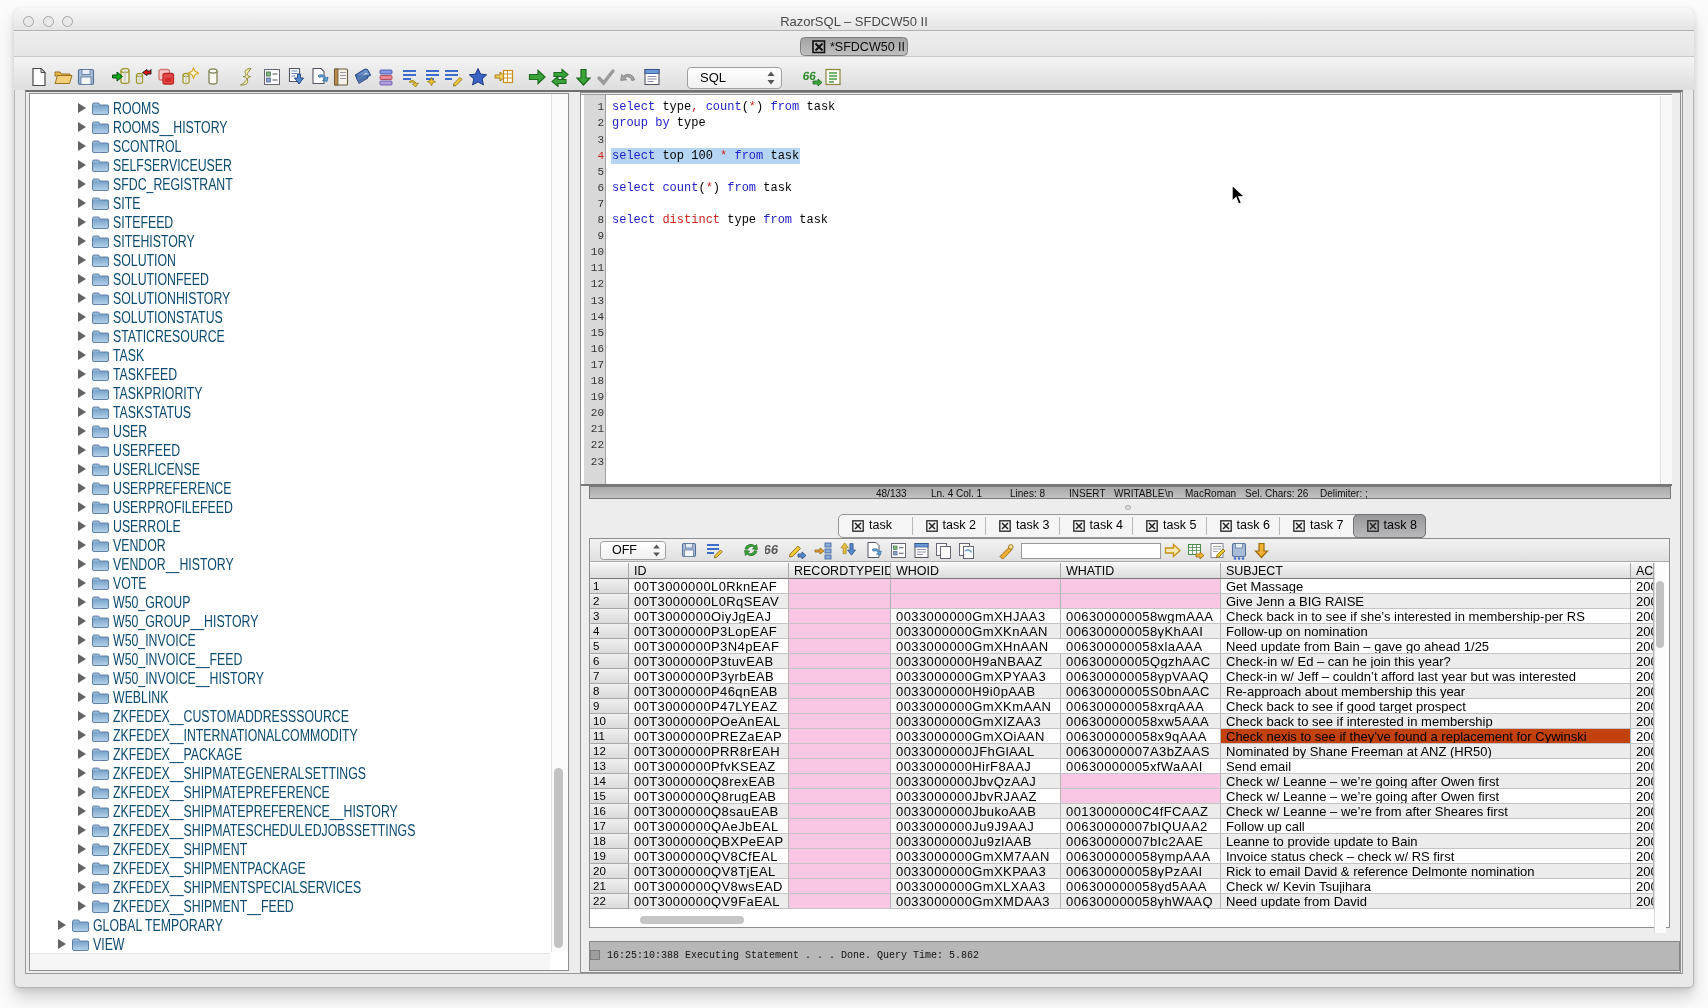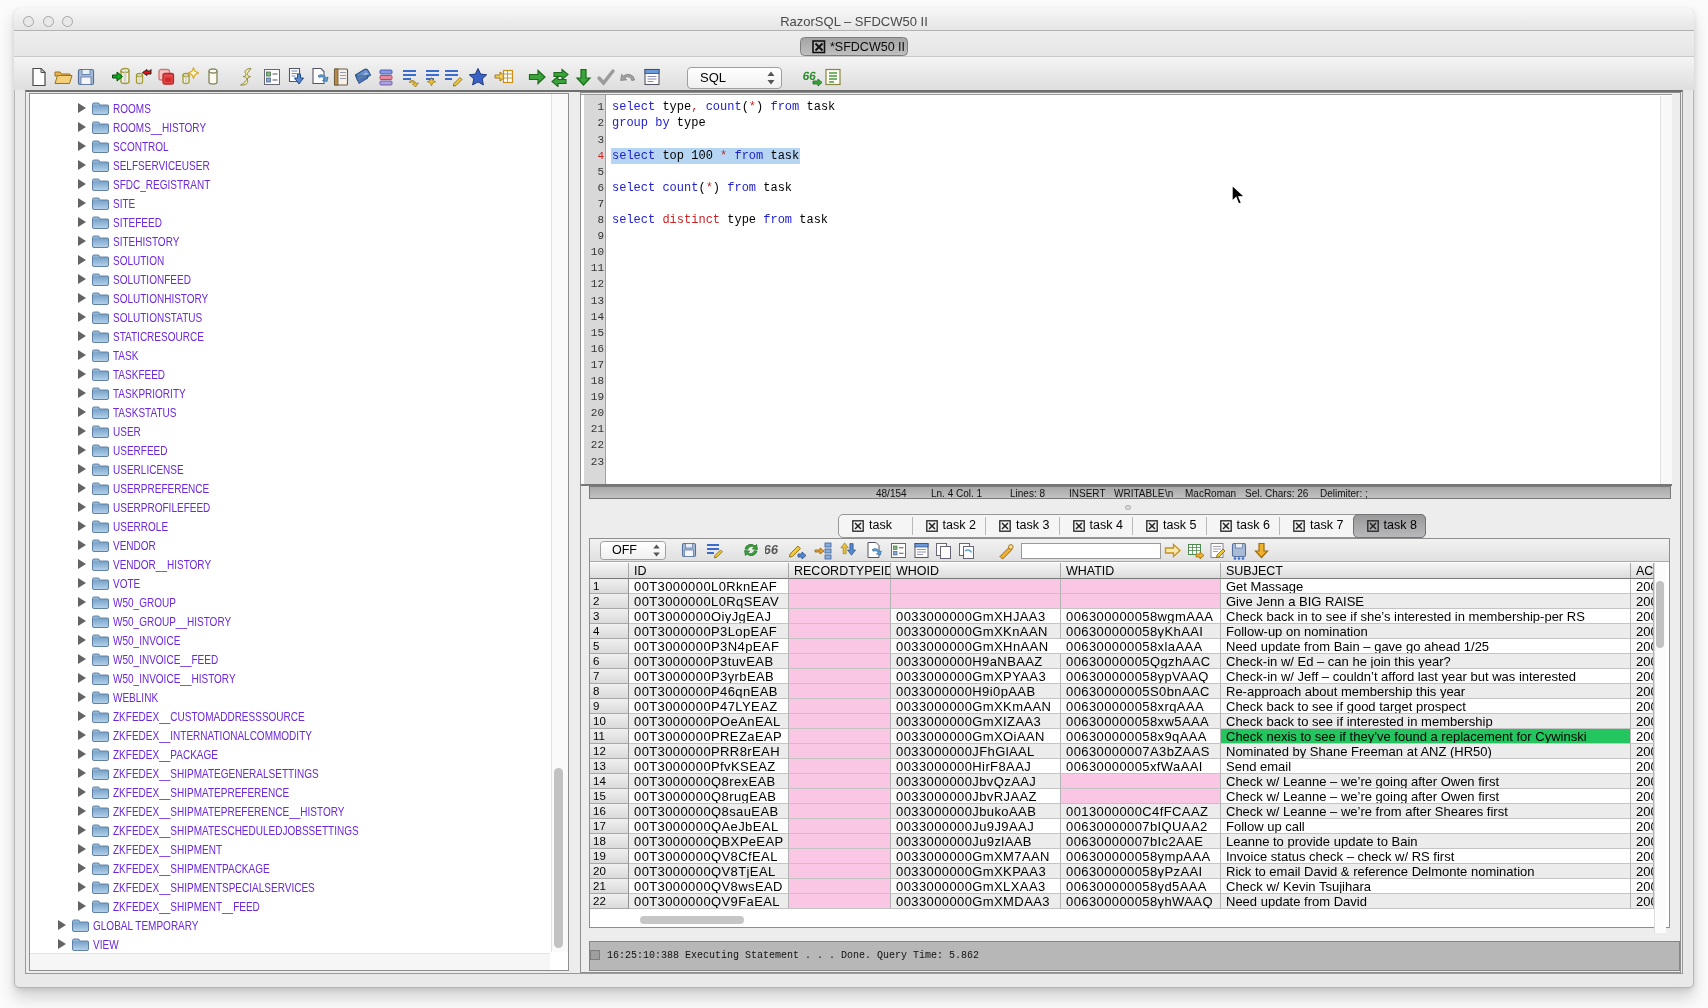--- a/index.html
+++ b/index.html
@@ -5,21 +5,21 @@
 .abs{position:absolute;}
 #win{position:absolute;left:14px;top:8px;width:1680px;height:980px;border-radius:5px;background:#e9e9e9;border:1px solid #b5b5b5;box-shadow:0 10px 16px rgba(0,0,0,0.16),0 2px 5px rgba(0,0,0,0.10);}
 #titlebar{position:absolute;left:14px;top:8px;width:1680px;height:23px;border-radius:5px 5px 0 0;background:linear-gradient(#f7f7f7,#e5e5e5);border-bottom:1px solid #b2b2b2;}
 .tl{position:absolute;top:15.5px;width:11px;height:11px;border-radius:50%;border:1.5px solid #a6a6a6;background:#e9e9e9;}
 #wtitle{position:absolute;top:14px;left:14px;width:1680px;text-align:center;font-size:13px;color:#494949;}
 #tabstrip{position:absolute;left:14px;top:31px;width:1680px;height:26px;background:linear-gradient(#eeeeee,#e6e6e6);border-bottom:1px solid #cacaca;}
 #doctab{position:absolute;left:800px;top:37px;width:108px;height:19px;border-radius:4.5px;background:linear-gradient(#a4a4a4,#bfbfbf);border:1px solid #7e7e7e;}
 #toolbar{position:absolute;left:14px;top:57px;width:1680px;height:33px;background:linear-gradient(#f4f4f4,#dedede);}
 #content{position:absolute;left:25px;top:90px;width:1658px;height:884px;background:#ececec;border-top:2px solid #6f6f6f;border-left:1px solid #999;border-right:1px solid #999;border-bottom:1px solid #999;}
 #tree{position:absolute;left:29px;top:93px;width:540px;height:878px;background:#fff;border:1px solid #8f8f8f;}
-.trow{position:absolute;left:0;height:19px;line-height:19px;font-size:13px;color:#6d28d9;white-space:nowrap;}
+.trow{position:absolute;left:0;height:19px;line-height:19px;font-size:16px;color:#0c4a6e;white-space:nowrap;}
 .lbl{display:inline-block;transform:scaleX(0.77);transform-origin:0 50%;}
 .tri{position:absolute;width:0;height:0;border-left:8px solid #636363;border-top:5px solid transparent;border-bottom:5px solid transparent;}
 .folder{position:absolute;width:17px;height:13px;}
 #rpanel{position:absolute;left:580px;top:92px;width:1101px;height:881px;background:#ededed;border:1px solid #8f8f8f;}
 #editor{position:absolute;left:581px;top:94px;width:1091px;height:392px;background:#fff;border-bottom:2px solid #777;border-top:1px solid #9a9a9a;}
 #gutter{position:absolute;left:584px;top:95px;width:22px;height:389px;background:#d8d8d8;border-right:1px solid #9f9f9f;}
 .lnum{position:absolute;width:20px;text-align:right;font-family:"Liberation Mono",monospace;font-size:11px;color:#333;height:16px;line-height:16px;}
 .cline{position:absolute;left:612px;height:16px;line-height:16px;font-family:"Liberation Mono",monospace;font-size:12px;color:#000;white-space:pre;}
 .kw{color:#2222cc;}
 .red{color:#cc2222;}
@@ -536,21 +536,21 @@
 <div class="cline" style="top:99.3px;"><span class="kw">select</span> type<span class="red">,</span> <span class="kw">count</span>(<span class="red">*</span>) <span class="kw">from</span> task</div>
 <div class="cline" style="top:115.4px;"><span class="kw">group</span> <span class="kw">by</span> type</div>
 <div class="cline" style="top:147.6px;"><span class="kw">select</span> top 100 <span class="red">*</span> <span class="kw">from</span> task</div>
 <div class="cline" style="top:179.8px;"><span class="kw">select</span> <span class="kw">count</span>(<span class="red">*</span>) <span class="kw">from</span> task</div>
 <div class="cline" style="top:212.0px;"><span class="kw">select</span> <span class="red">distinct</span> type <span class="kw">from</span> task</div>
 <div class="abs" style="left:1660px;top:96px;width:12px;height:388px;background:#f8f8f8;border-left:1px solid #e0e0e0;"></div>
 <svg class="icon" style="left:1230px;top:184px;" width="17" height="24" viewBox="0 0 17 24">
     <path d="M2 1 L2 17.5 L6 13.8 L8.6 20.2 L11.6 19 L9 12.8 L14.5 12.6 Z" fill="#000" stroke="#fff" stroke-width="1.4"></path>
   </svg>
 <div id="estatus"></div>
-<div class="stx" style="left:876px;">48/154</div>
+<div class="stx" style="left:876px;">48/133</div>
 <div class="stx" style="left:931px;">Ln. 4 Col. 1</div>
 <div class="stx" style="left:1010px;">Lines: 8</div>
 <div class="stx" style="left:1069px;">INSERT</div>
 <div class="stx" style="left:1114px;">WRITABLE</div>
 <div class="stx" style="left:1165px;">\n</div>
 <div class="stx" style="left:1185px;">MacRoman</div>
 <div class="stx" style="left:1245px;">Sel. Chars: 26</div>
 <div class="stx" style="left:1320px;">Delimiter: ;</div>
 <div class="abs" style="left:1125px;top:505px;width:6px;height:5px;border-radius:50%;background:#dcdcdc;border:1px solid #b2b2b2;"></div>
 <div class="abs" style="left:838px;top:514px;width:588px;height:24px;background:#f5f5f5;border:1px solid #979797;border-radius:5px;"></div>
@@ -766,21 +766,21 @@
 <div class="cell" style="left:789px;top:714px;width:102px;background:#f9c6e4;"></div>
 <div class="cell" style="left:891px;top:714px;width:170px;background:#ececec;letter-spacing:0.4px;">0033000000GmXIZAA3</div>
 <div class="cell" style="left:1061px;top:714px;width:160px;background:#ececec;letter-spacing:0.4px;">006300000058xw5AAA</div>
 <div class="cell" style="left:1221px;top:714px;width:410px;background:#ececec;">Check back to see if interested in membership</div>
 <div class="cell" style="left:1631px;top:714px;width:23px;background:#ececec;">2006</div>
 <div class="rn" style="left:590px;top:729px;width:39px;">11</div>
 <div class="cell" style="left:629px;top:729px;width:160px;background:#fff;letter-spacing:0.4px;">00T3000000PREZaEAP</div>
 <div class="cell" style="left:789px;top:729px;width:102px;background:#f9c6e4;"></div>
 <div class="cell" style="left:891px;top:729px;width:170px;background:#fff;letter-spacing:0.4px;">0033000000GmXOiAAN</div>
 <div class="cell" style="left:1061px;top:729px;width:160px;background:#fff;letter-spacing:0.4px;">006300000058x9qAAA</div>
-<div class="cell" style="left:1221px;top:729px;width:410px;background:#22c55e;">Check nexis to see if they’ve found a replacement for Cywinski</div>
+<div class="cell" style="left:1221px;top:729px;width:410px;background:#c2410c;">Check nexis to see if they’ve found a replacement for Cywinski</div>
 <div class="cell" style="left:1631px;top:729px;width:23px;background:#fff;">2006</div>
 <div class="rn" style="left:590px;top:744px;width:39px;">12</div>
 <div class="cell" style="left:629px;top:744px;width:160px;background:#ececec;letter-spacing:0.4px;">00T3000000PRR8rEAH</div>
 <div class="cell" style="left:789px;top:744px;width:102px;background:#f9c6e4;"></div>
 <div class="cell" style="left:891px;top:744px;width:170px;background:#ececec;letter-spacing:0.4px;">0033000000JFhGlAAL</div>
 <div class="cell" style="left:1061px;top:744px;width:160px;background:#ececec;letter-spacing:0.4px;">00630000007A3bZAAS</div>
 <div class="cell" style="left:1221px;top:744px;width:410px;background:#ececec;">Nominated by Shane Freeman at ANZ (HR50)</div>
 <div class="cell" style="left:1631px;top:744px;width:23px;background:#ececec;">2006</div>
 <div class="rn" style="left:590px;top:759px;width:39px;">13</div>
 <div class="cell" style="left:629px;top:759px;width:160px;background:#fff;letter-spacing:0.4px;">00T3000000PfvKSEAZ</div>

